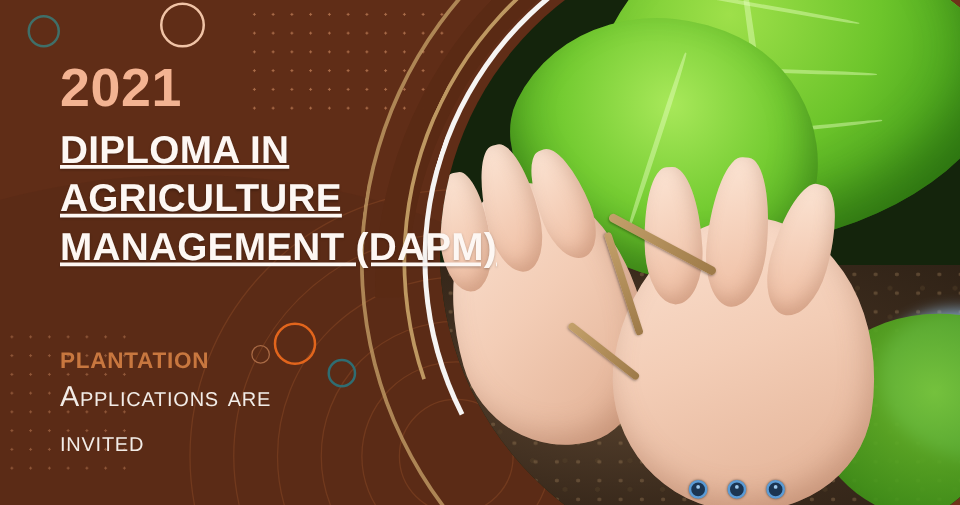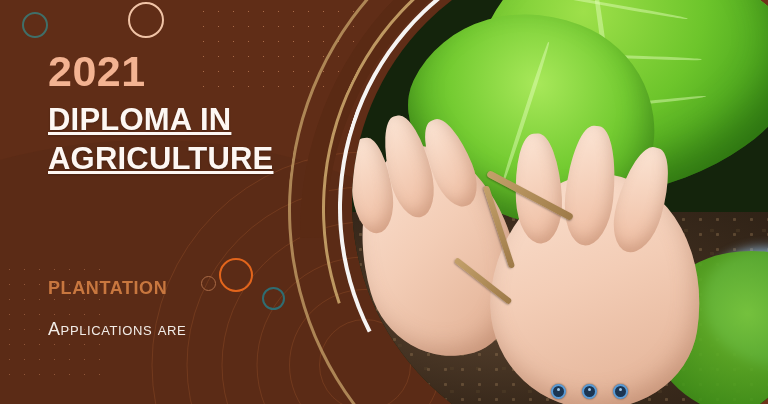--- a/index.html
+++ b/index.html
@@ -236,22 +236,22 @@
     letter-spacing:.2px;
     text-shadow:0 1px 2px rgba(0,0,0,.25);
   }
   .headline div{white-space:nowrap;text-decoration:underline;}
   .campus{
     position:absolute;left:48px;top:278px;
     font-size:18px;font-weight:bold;letter-spacing:.6px;
     color:#c8773f;
   }
   .apps{
-    position:absolute;left:48px;top:316px;
-    font-size:18px;
+    position:absolute;left:48px;top:300px;
+    font-size:23px;
     color:#f2ece7;
     font-variant:small-caps;
     letter-spacing:.6px;
     line-height:1.55;
   }
   .apps div{white-space:nowrap;}
 
   
   .dots{
     position:absolute;left:551px;top:384px;
@@ -337,26 +337,28 @@
   <div class="ring ring-orange"></div>
   <div class="ring ring-small-brown"></div>
   <div class="ring ring-teal-mid"></div>
 
   <div class="content">
     <div class="year">2021</div>
 
     <div class="headline">
       <div>DIPLOMA IN</div>
       <div>AGRICULTURE</div>
+      <div>MANAGEMENT (DAPM)</div>
     </div>
 
     <div class="campus">PLANTATION</div>
 
     <div class="apps">
       <div>Applications are</div>
+      <div>invited</div>
     </div>
   </div>
 
   <div class="dots">
     <span class="dot">
         <i></i>
       </span>
     <span class="dot">
         <i></i>
       </span>

